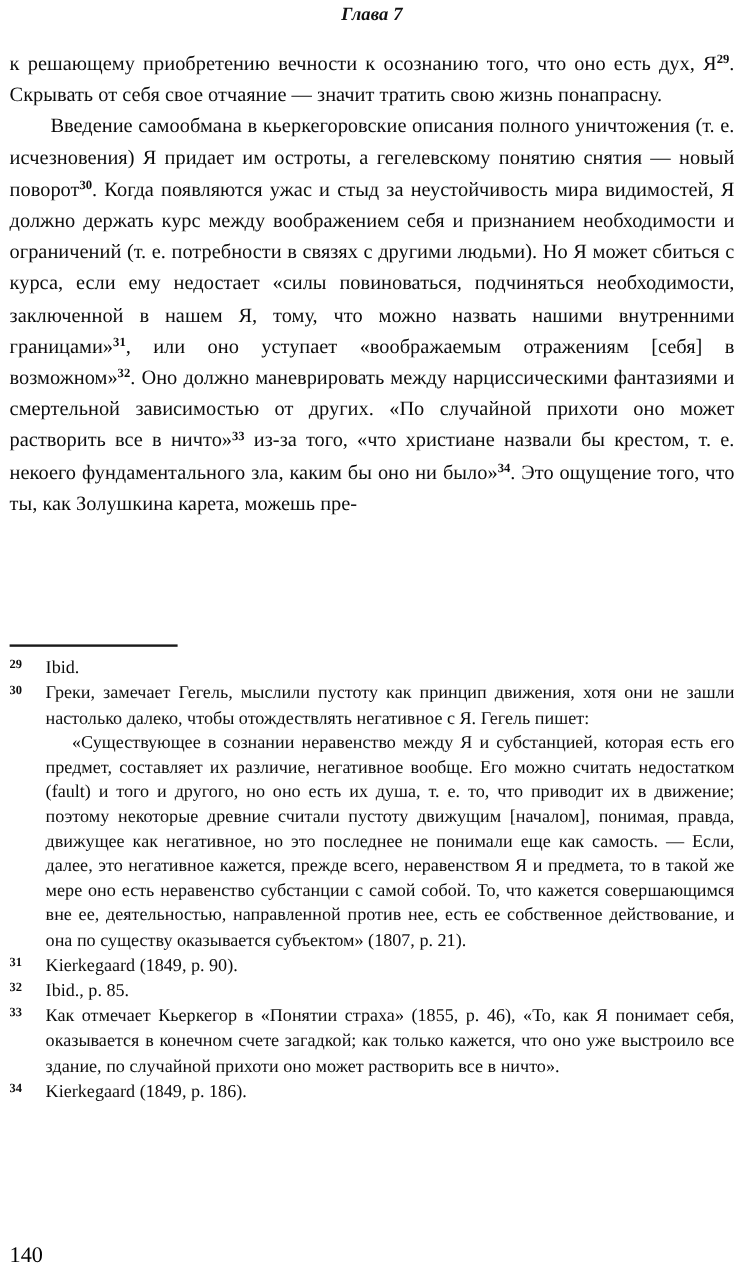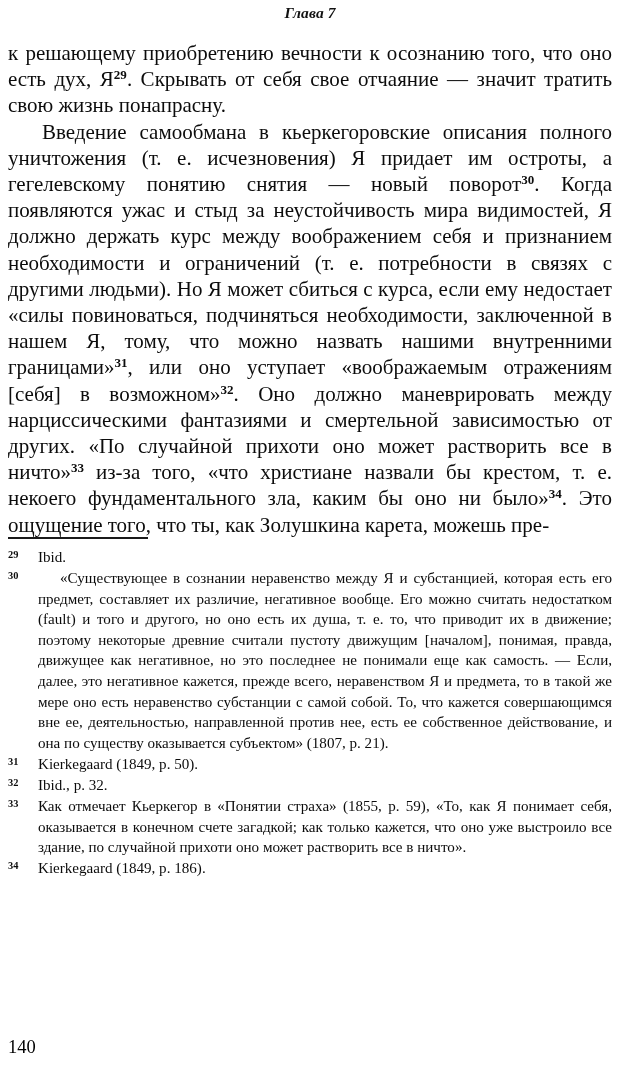--- a/index.html
+++ b/index.html
@@ -39,21 +39,21 @@
 
   
   .body-block {
     position: absolute;
     top: 40px;
     left: 8px;
     width: 604px;
   }
   .body-par {
     margin: 0;
-    font-size: 21px;
+    font-size: 17px;
     line-height: 26.2px;
     text-align: justify;
     text-justify: inter-word;
     color: #0c0c0c;
     hyphens: manual;
   }
   .body-par.indent-first {
     text-indent: 34px;
     margin-top: 0;
   }
@@ -137,33 +137,34 @@
 
   <div class="fn-rule"></div>
 
   <div class="footnotes">
       <div class="fn-item">
         <span class="fn-num">29</span>
         <span class="fn-text">Ibid.</span>
       </div>
       <div class="fn-item">
         <span class="fn-num">30</span>
+        <span class="fn-text">Греки, замечает Гегель, мыслили пустоту как принцип движения, хотя они не зашли настолько далеко, чтобы отождествлять негативное с Я. Гегель пишет:</span>
         <span class="fn-quote">«Существующее в сознании неравенство между Я и субстанцией, которая есть его предмет, составляет их различие, негативное вообще. Его можно считать недостатком (fault) и того и другого, но оно есть их душа, т. е. то, что приводит их в движение; поэтому некоторые древние считали пустоту движущим [началом], понимая, правда, движущее как негативное, но это последнее не понимали еще как самость. — Если, далее, это негативное кажется, прежде всего, неравенством Я и предмета, то в такой же мере оно есть неравенство субстанции с самой собой. То, что кажется совершающимся вне ее, деятельностью, направленной против нее, есть ее собственное действование, и она по существу оказывается субъектом» (1807, p. 21).</span>
       </div>
       <div class="fn-item">
         <span class="fn-num">31</span>
-        <span class="fn-text">Kierkegaard (1849, p. 50).</span>
+        <span class="fn-text">Kierkegaard (1849, p. 90).</span>
       </div>
       <div class="fn-item">
         <span class="fn-num">32</span>
-        <span class="fn-text">Ibid., p. 32.</span>
+        <span class="fn-text">Ibid., p. 85.</span>
       </div>
       <div class="fn-item">
         <span class="fn-num">33</span>
-        <span class="fn-text">Как отмечает Кьеркегор в «Понятии страха» (1855, p. 59), «То, как Я понимает себя, оказывается в конечном счете загадкой; как только кажется, что оно уже выстроило все здание, по случайной прихоти оно может растворить все в ничто».</span>
+        <span class="fn-text">Как отмечает Кьеркегор в «Понятии страха» (1855, p. 46), «То, как Я понимает себя, оказывается в конечном счете загадкой; как только кажется, что оно уже выстроило все здание, по случайной прихоти оно может растворить все в ничто».</span>
       </div>
       <div class="fn-item">
         <span class="fn-num">34</span>
         <span class="fn-text">Kierkegaard (1849, p. 186).</span>
       </div>
     </div>
 
   <div class="folio">140</div>
 
 </div>

